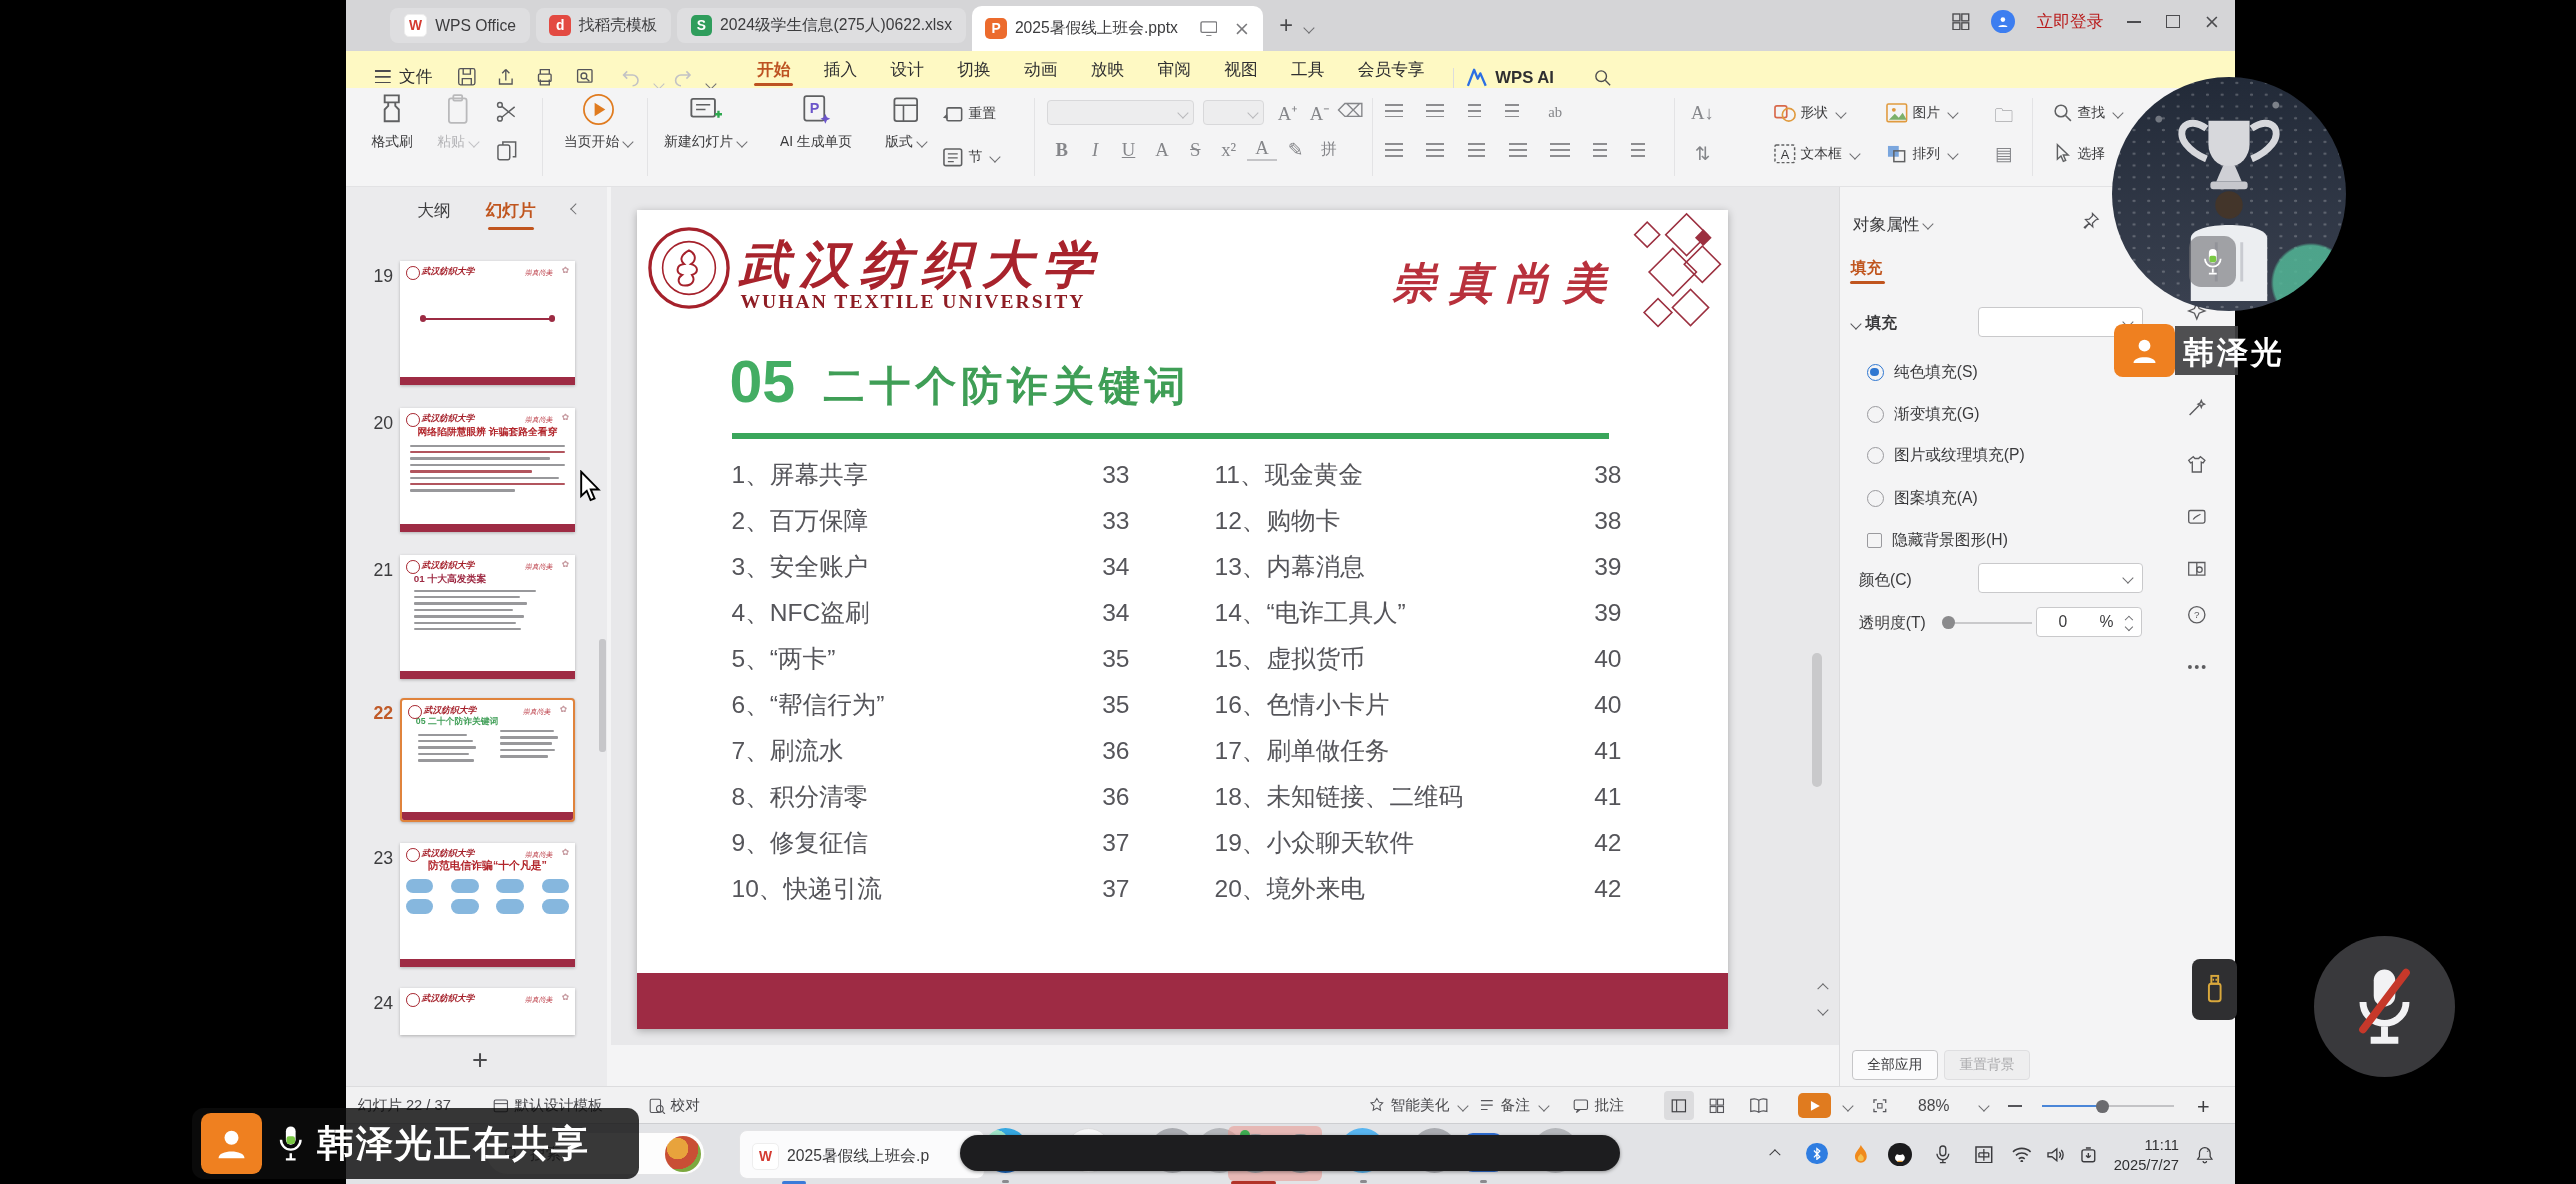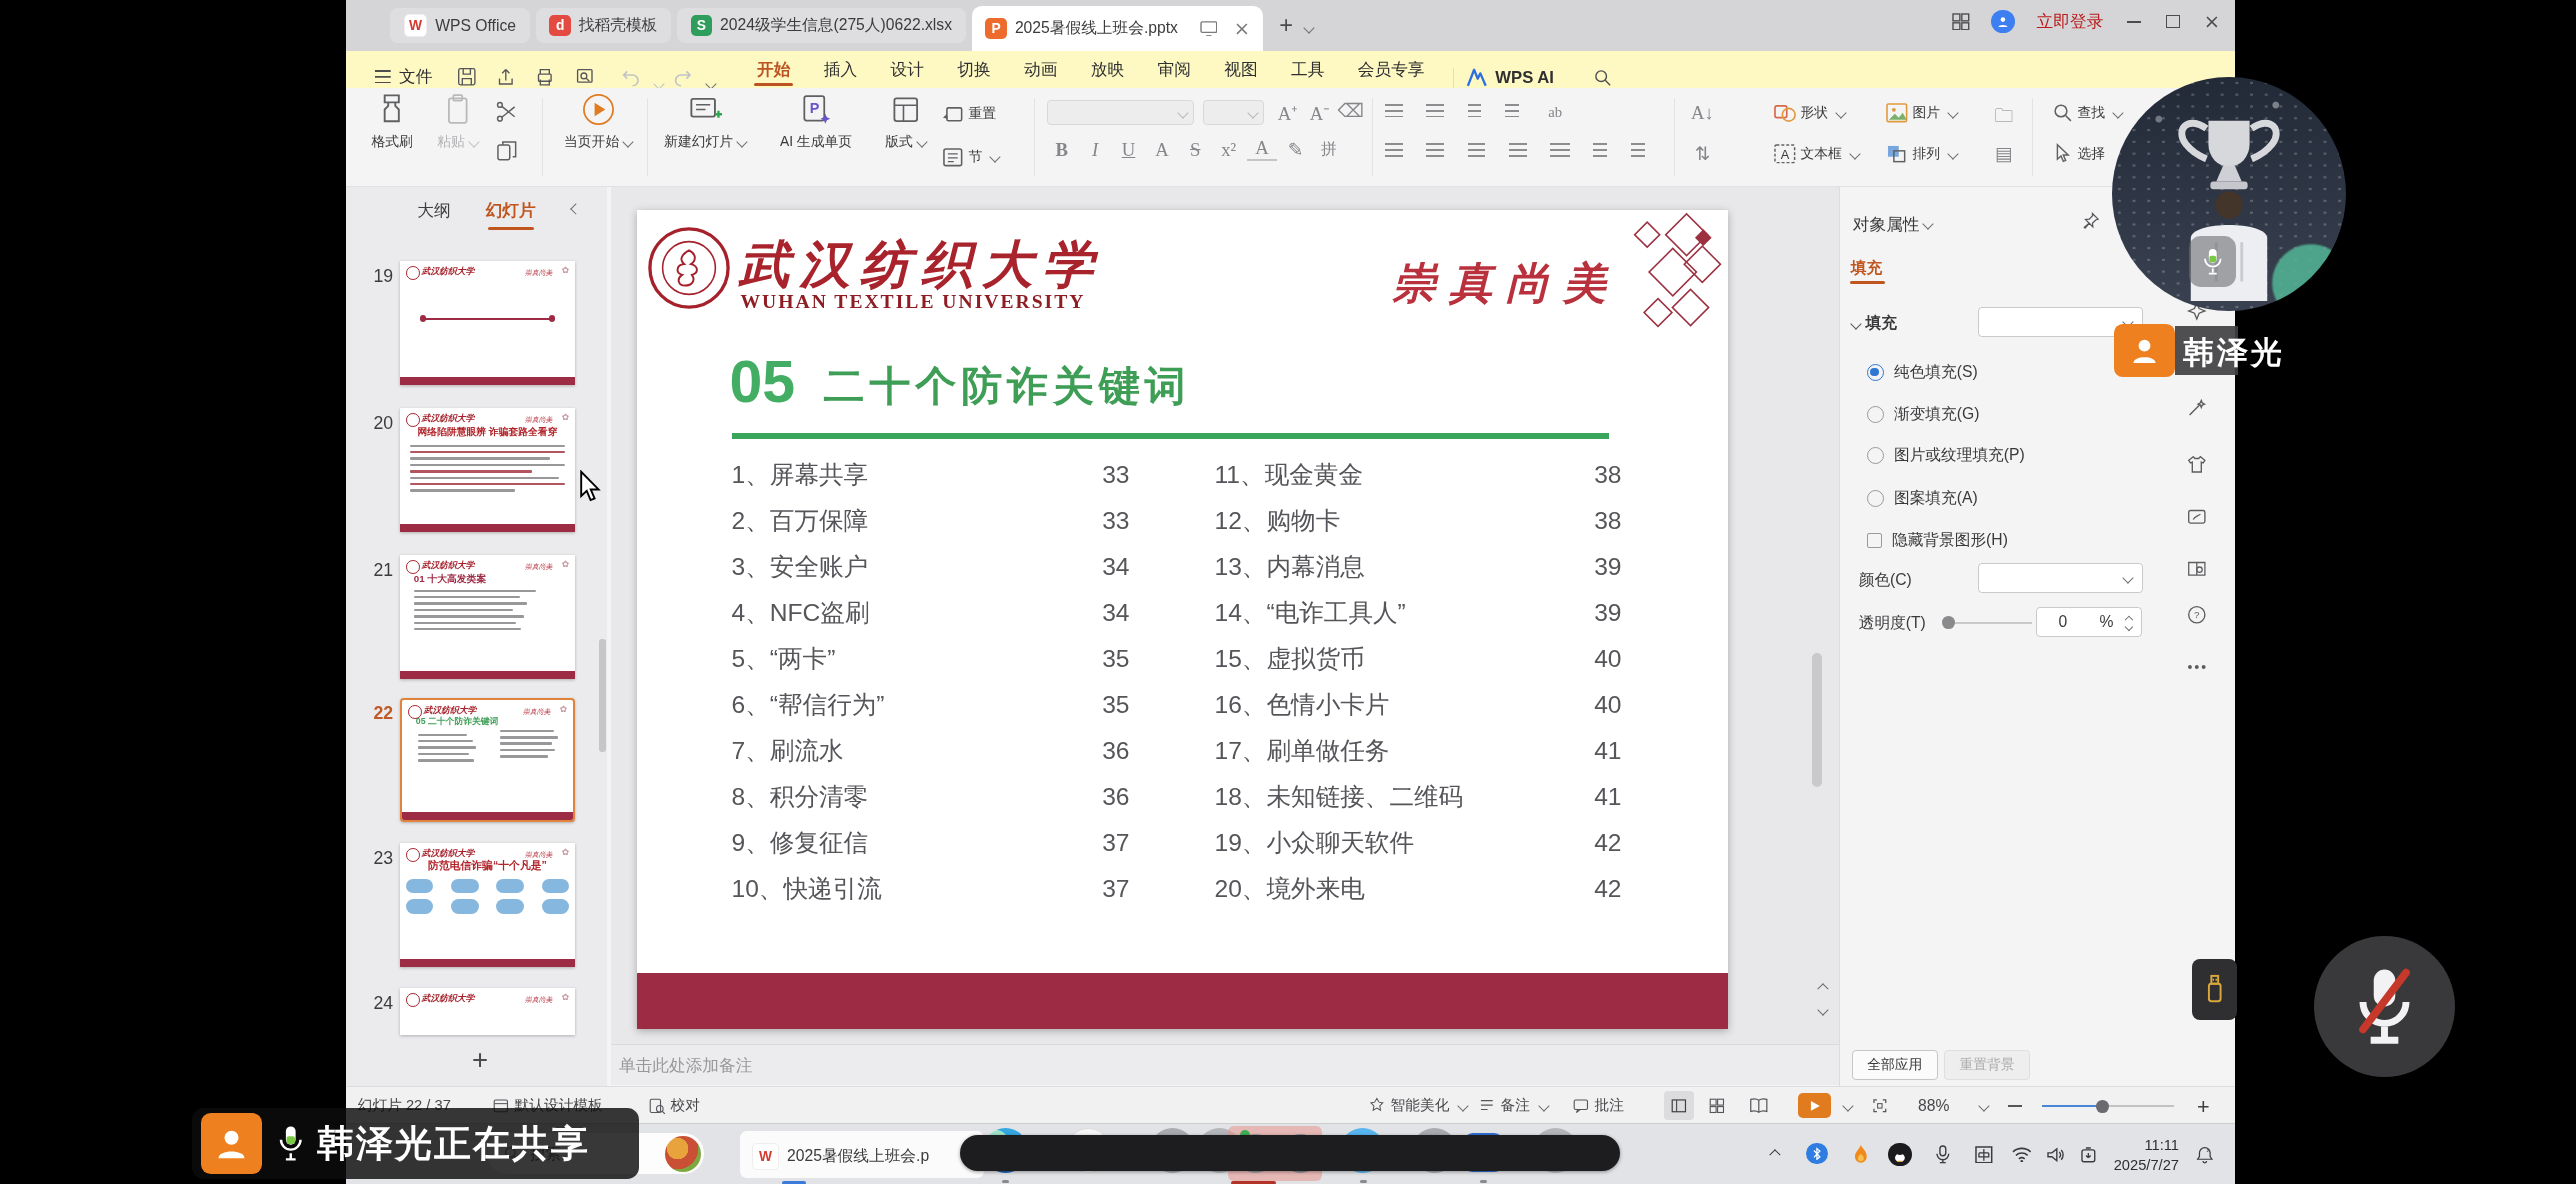--- a/index.html
+++ b/index.html
@@ -643,23 +643,20 @@
         </div>
 
         <div class="footerbar"></div>
       </div>
 
       <div style="position:absolute;left:1201px;top:466px;width:9.8px;height:134px;border-radius:4.9px;background:#c9c9cb;"></div>
       <span class="cv cvup" style="position:absolute;left:1203px;top:798px;border-color:#6a6a6d;"></span>
       <span class="cv" style="position:absolute;left:1203px;top:819px;border-color:#6a6a6d;transform:rotate(45deg);"></span>
     </div>
 
-    <div class="notesbar">
-      <span>单击此处添加备注</span>
-    </div>
 
     <div class="rightpanel">
       <div style="position:absolute;left:12.8px;top:25.5px;font-size:16.7px;display:flex;align-items:center;text-align:right;">
         <span>对象属性</span>
           <span class="cv"></span>
       </div>
       <svg style="position:absolute;left:241px;top:23.6px;" width="19.6" height="19.6" viewBox="0 0 24 24">
           <path d="M14 3l7 7-3 1-4 4 .5 4.5L10 15l-5 6-1-1 6-5-4.5-4.5L10 10l4-4z" fill="none" stroke="#55555a" stroke-width="1.5"></path>
         </svg>
       <div style="position:absolute;left:10.8px;top:71px;font-size:15.7px;font-weight:bold;color:#c0551e;">填充</div>

